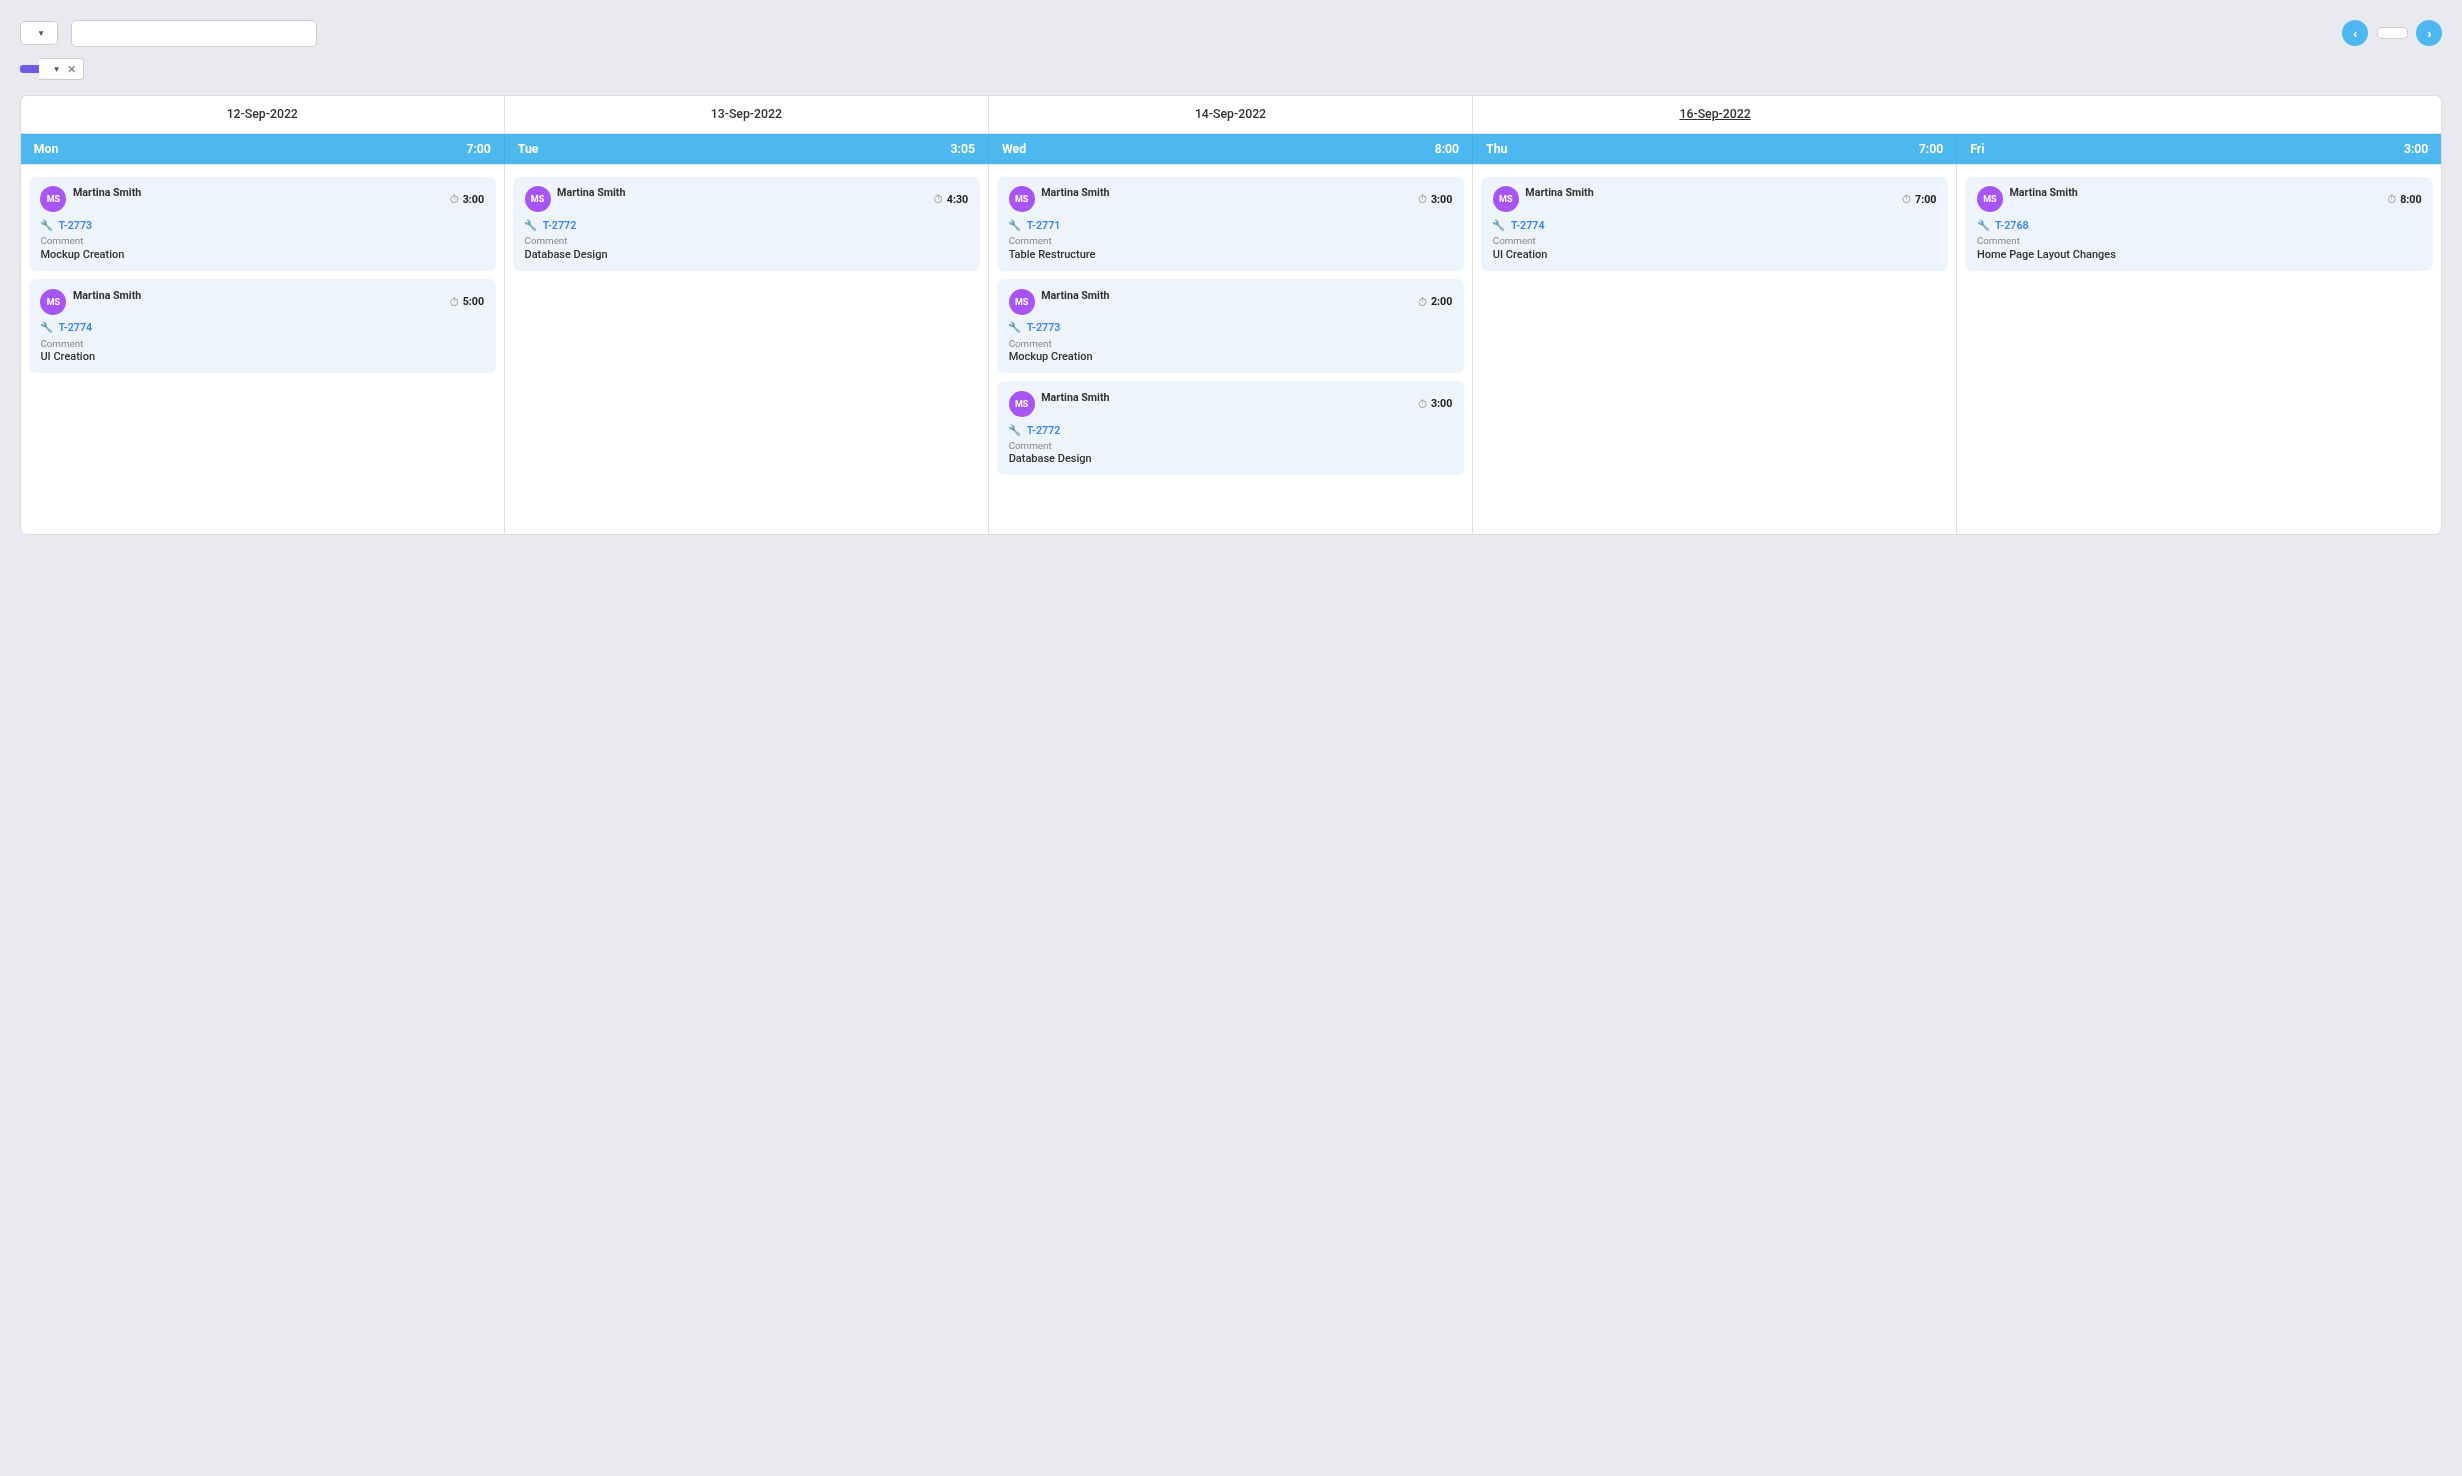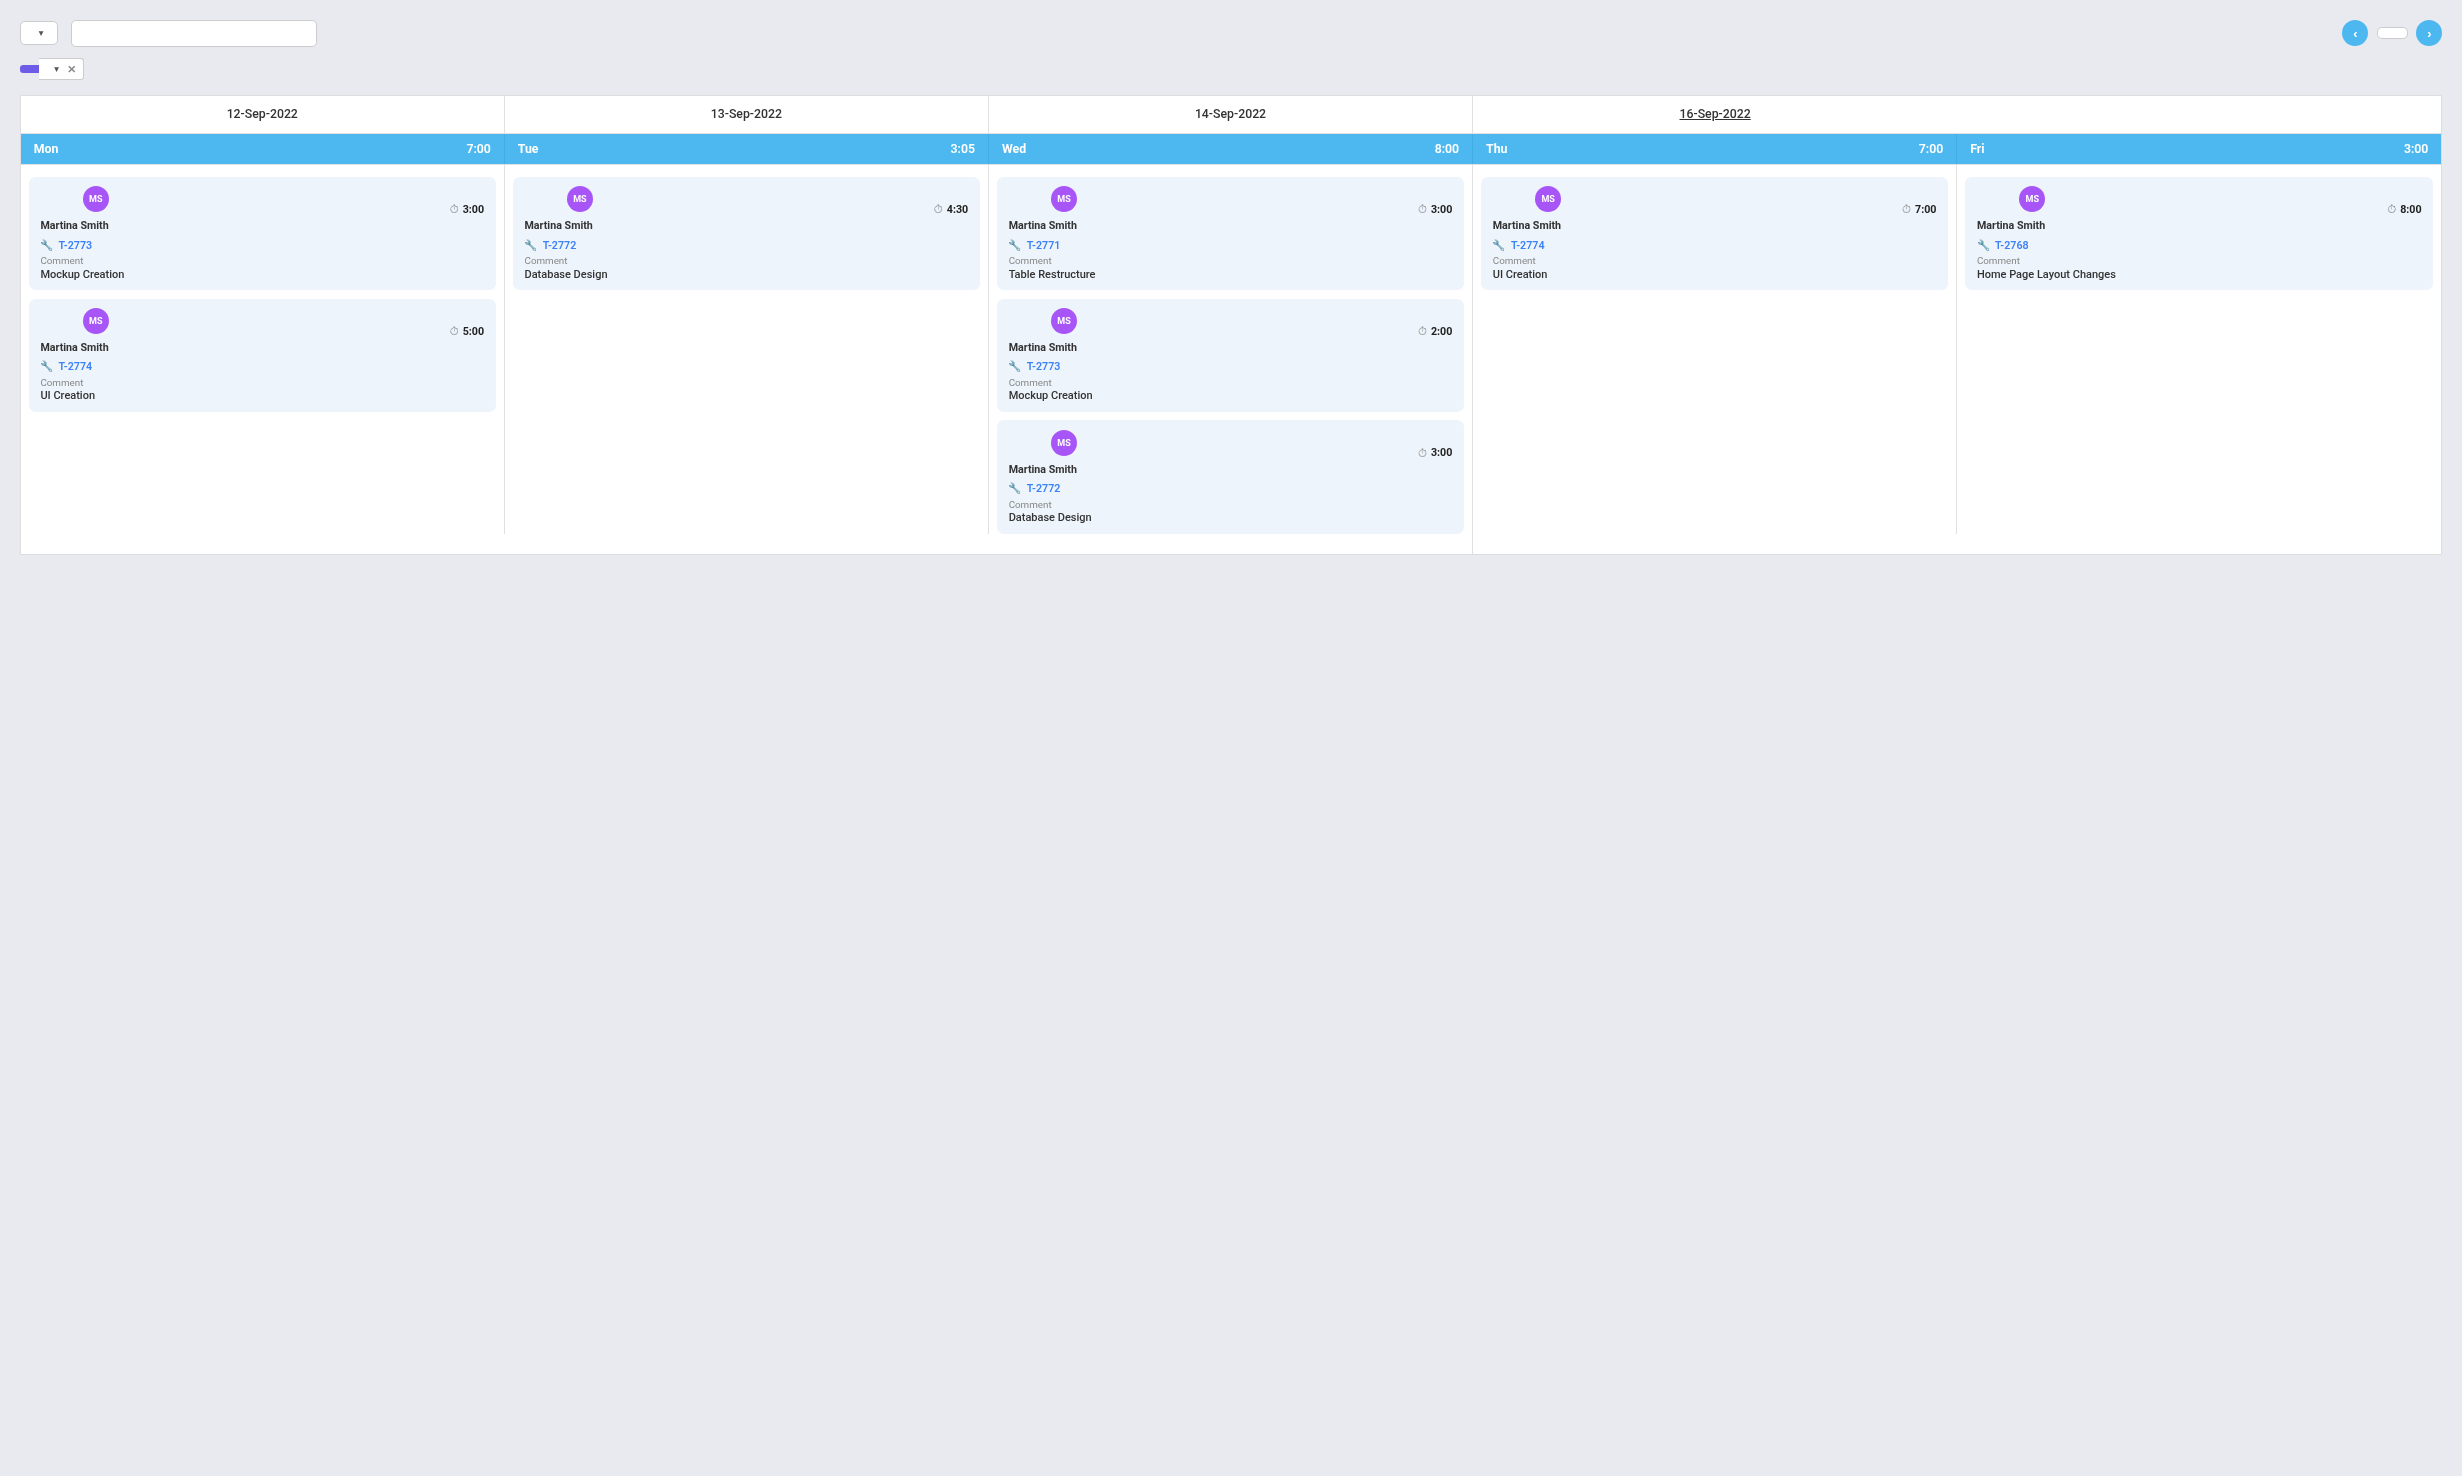--- a/index.html
+++ b/index.html
@@ -116,21 +116,21 @@
 
     .filter-tag-value .close-x {
       font-size: 10.7px;
       color: #888;
       cursor: pointer;
       font-weight: bold;
     }
 
     .calendar-container {
       background: #fff;
-      border-radius: 1px;
+      border-radius: 7px;
       border: 1.2px solid #ddd;
       overflow: hidden;
     }
 
     .calendar-header-row {
       display: grid;
       grid-template-columns: repeat(5, 1fr);
       border-bottom: 1.2px solid #e0e0e0;
     }
 
@@ -189,23 +189,22 @@
 
     .entry-header {
       display: flex;
       align-items: center;
       justify-content: space-between;
       margin-bottom: 6.6px;
     }
 
     .user-info {
       display: flex;
-      align-items: flex-end;
+      align-items: flex-start;
       gap: 6.6px;
-      flex-direction: column;
     }
 
     .avatar {
       width: 26px;
       height: 26px;
       border-radius: 50%;
       background: #a855f7;
       color: #fff;
       font-size: 9px;
       font-weight: 700;

